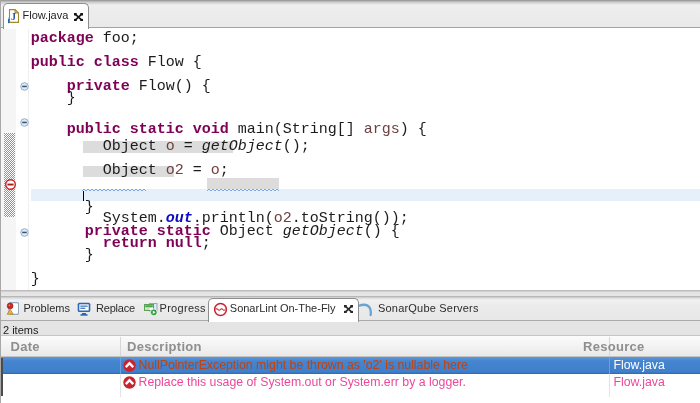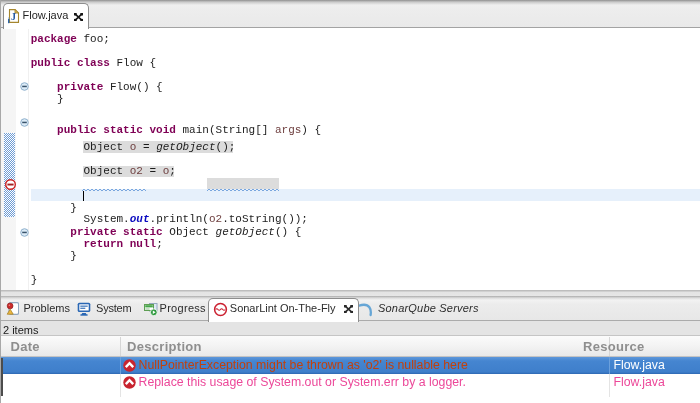--- a/index.html
+++ b/index.html
@@ -13,21 +13,21 @@
   #etab{left:3px;top:3px;width:84px;height:25px;background:#ffffff;
     border:1px solid #8d8d8d;border-bottom:none;border-radius:5px 5px 0 0;z-index:5;}
   #etab-label{left:22.5px;top:9px;font-size:11px;color:#1f1f1f;z-index:6;}
   
   #editor{left:0;top:28px;width:700px;height:262px;background:#ffffff;}
   #ruler{left:1px;top:28px;width:15px;height:262px;background:#f5f5f5;}
   #foldline{left:28px;top:28px;width:1px;height:262px;background:#f0f0f0;}
   #cursorline{left:31px;top:189.4px;width:669px;height:12.1px;background:#e6f0fb;}
   .graybox{background:#dcdcdc;height:11.9px;}
   #caret{left:82.9px;top:190.6px;width:1.4px;height:10.2px;background:#000;}
-  .codeline{left:30.7px;font-family:"Liberation Mono",monospace;font-size:11px;
+  .codeline{left:30.7px;font-family:"Liberation Mono",monospace;font-size:15px;
     line-height:12.07px;white-space:pre;color:#1c1c1c;letter-spacing:0px;}
   .kw{color:#7f0055;font-weight:bold;}
   .var{color:#6f4040;}
   .stat{color:#0a0ac0;font-weight:bold;font-style:italic;}
   .it{font-style:italic;}
   
   #splitter{left:0;top:289.5px;width:700px;height:6.5px;
     background:linear-gradient(to bottom,#bdbdbd 0px,#bdbdbd 1px,#e3e3e3 2px,#e6e6e6 6px);}
   
   #botbar{left:0;top:296px;width:700px;height:25px;
@@ -138,24 +138,24 @@
   <circle cx="4.5" cy="4.5" r="3.8" fill="#dcebf7" stroke="#8fb0cc" stroke-width="1"></circle>
   <rect x="2.2" y="3.7" width="4.6" height="1.5" fill="#39536b"></rect>
 </svg>
 
 <div class="abs" id="splitter"></div>
 <div class="abs" id="botbar"></div>
 <div class="abs" id="botbar-border"></div>
 <div class="abs" id="stab"></div>
 
 <div class="abs vtab-label" style="left:23.5px;letter-spacing:0;">Problems</div>
-<div class="abs vtab-label" style="left:96px;letter-spacing:-0.2px;">System</div>
+<div class="abs vtab-label" style="left:96px;letter-spacing:-0.2px;">Replace</div>
 <div class="abs vtab-label" style="left:159.5px;letter-spacing:0.3px;">Progress</div>
 <div class="abs vtab-label" style="left:229.8px;z-index:6;letter-spacing:0;">SonarLint On-The-Fly</div>
-<div class="abs vtab-label" style="left:378px;font-style:italic;">SonarQube Servers</div>
+<div class="abs vtab-label" style="left:378px;">SonarQube Servers</div>
 
 <svg class="abs" style="left:6px;top:302px;" width="13" height="13" viewBox="0 0 13 13">
   <rect x="3" y="0.7" width="9.6" height="11.6" rx="1.5" fill="#ffffff" stroke="#94a9c0" stroke-width="1.2"></rect>
   <circle cx="4.1" cy="3.9" r="2.9" fill="#cc2a2a" stroke="#8e1f1f" stroke-width="0.7"></circle>
   <circle cx="3.4" cy="3.2" r="0.8" fill="#e88a8a"></circle>
   <path d="M4.2,7.2 l3,5 h-6 z" fill="#edb83e" stroke="#a98428" stroke-width="0.8"></path>
 </svg>
 
 <svg class="abs" style="left:77px;top:302px;" width="14" height="14" viewBox="0 0 14 14">
   <rect x="0.7" y="0.7" width="12.6" height="9.4" rx="1.6" fill="#2a67b4"></rect>

